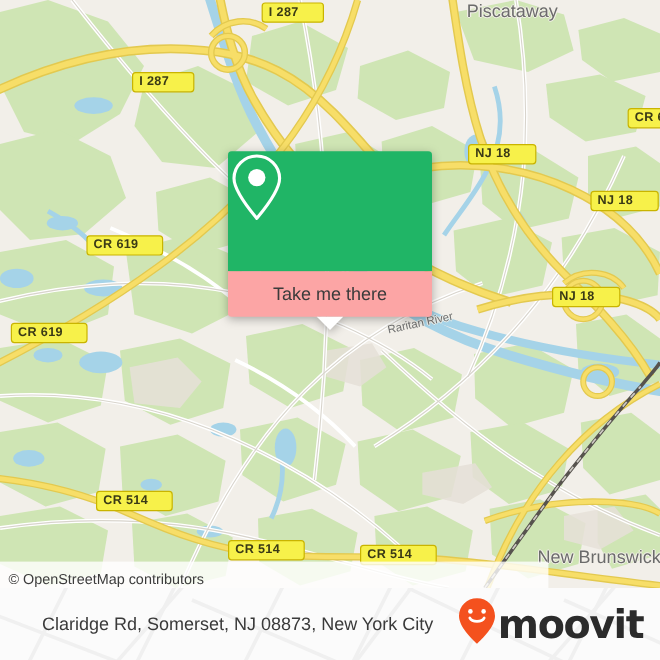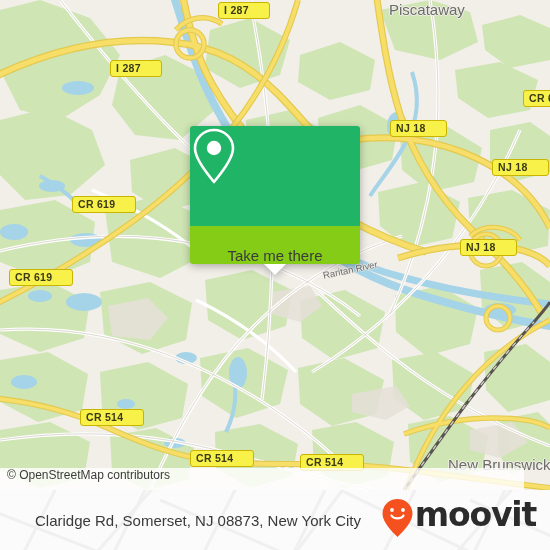--- a/index.html
+++ b/index.html
@@ -62,58 +62,58 @@
     left:190px;top:126px;width:170px;
     filter:drop-shadow(0 2px 4px rgba(0,0,0,.30));
   }
   #popup .head{
     background:#20b566;
     height:100px;
     border-radius:3px 3px 0 0;
     display:flex;align-items:center;justify-content:center;
   }
   #popup .foot{
-    background:#84cc16;
+    background:#fca5a5;
     height:38px;
     border-radius:0 0 3px 3px;
-    display:flex;align-items:flex-end;justify-content:center;
+    display:flex;align-items:center;justify-content:center;
     color:#3b3b3b;
     font-size:15px;
   }
   #popup .tail{
     position:absolute;
     left:50%;bottom:-11px;margin-left:-11px;
     width:0;height:0;
     border-left:11px solid transparent;
     border-right:11px solid transparent;
     border-top:11px solid #ffffff;
   }
 
   
   #attribution{
-    position:absolute;left:0;top:468px;width:524px;height:22px;
+    position:absolute;left:0;top:468px;width:457px;height:22px;
     background:rgba(255,255,255,.80);
-    display:flex;align-items:flex-start;
+    display:flex;align-items:flex-end;
     color:#3c3c3c;font-size:12px;padding-left:7px;box-sizing:border-box;
   }
 
   
   #footer{
     position:absolute;left:0;top:490px;width:550px;height:60px;
     background:#fbfbfb;overflow:hidden;
     display:flex;align-items:center;
   }
   #footer .bgpattern{position:absolute;left:0;top:0;}
   #footer-address{
     position:relative;
     margin-left:35px;color:#3a3a3a;font-size:15px;white-space:nowrap;
   }
   #moovit-logo{
     position:absolute;right:14px;top:50%;transform:translateY(-50%);
-    display:flex;
+    display:flex;align-items:center;
   }
   #moovit-logo .word{
     color:#2b2b2b;font-size:33px;font-weight:bold;letter-spacing:-1.2px;
     line-height:33px;margin-left:1px;
     font-family:"DejaVu Sans","Liberation Sans",sans-serif;
   }
 </style>
 </head>
 <body>
 

